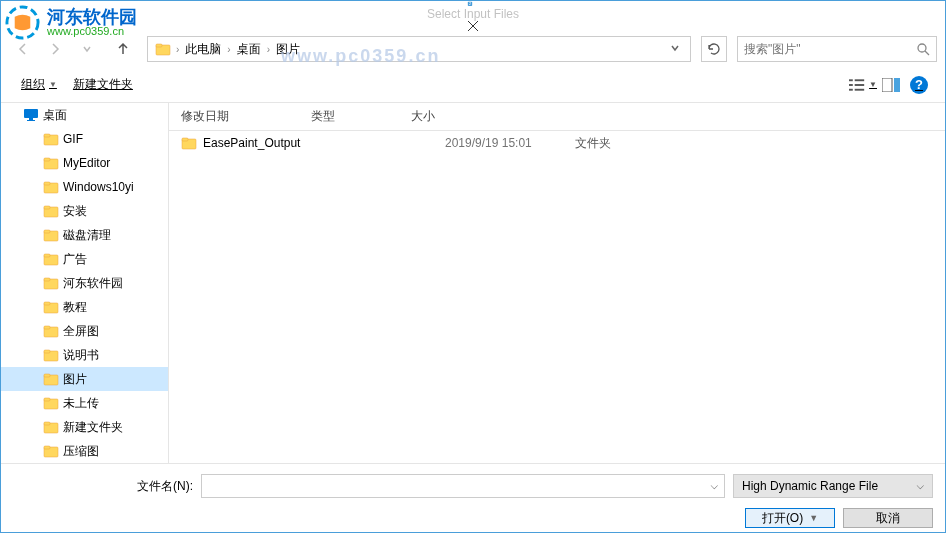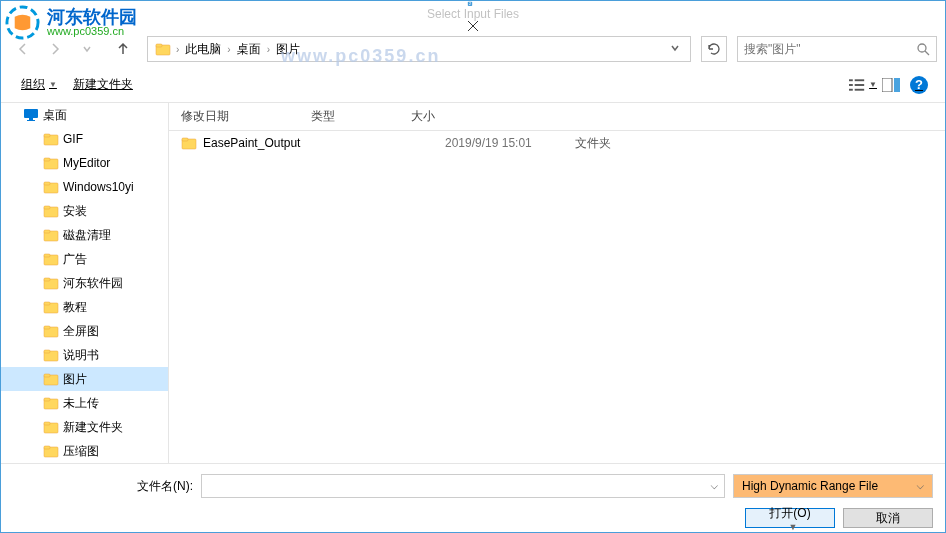--- a/index.html
+++ b/index.html
@@ -62,24 +62,24 @@
     .row-icon { width: 16px; height: 16px; margin: 0 6px 0 12px; }
     .row-name { width: 230px; }
     .row-date { width: 130px; padding-left: 12px; color: #737373; }
     .row-type { width: 100px; padding-left: 12px; color: #555; }
     
     .bottom { border-top: 1px solid #e5e5e5; padding: 10px 12px; background: #fff; }
     .filename-row { display: flex; align-items: center; gap: 8px; margin-bottom: 10px; }
     .filename-label { width: 180px; text-align: right; }
     .filename-input { flex: 1; height: 24px; border: 1px solid #ccc; padding: 0 6px; display: flex; align-items: center; }
     .fn-dd { margin-left: auto; color: #666; font-size: 10px; }
-    .filetype-select { width: 200px; height: 24px; border: 1px solid #ccc; background: #fdba74; display: flex; align-items: center; padding: 0 8px; cursor: pointer; }
+    .filetype-select { width: 200px; height: 24px; border: 1px solid #ccc; background: #e5e5e5; display: flex; align-items: center; padding: 0 8px; cursor: pointer; }
     .ft-dd { margin-left: auto; color: #666; font-size: 10px; }
     .button-row { display: flex; justify-content: flex-end; gap: 8px; }
-    .btn { width: 90px; height: 20px; border: 1px solid #adadad; background: #e1e1e1; display: flex; align-items: center; justify-content: center; cursor: pointer; flex-direction: column; }
+    .btn { width: 90px; height: 20px; border: 1px solid #adadad; background: #e1e1e1; display: flex; align-items: center; justify-content: center; cursor: pointer; }
     .btn.primary { border: 1px solid #0078d7; background: #e5f1fb; }
   </style>
 </head>
 <body>
 
 <div class="watermark1">
   <svg class="wm-logo" viewBox="0 0 36 36">
     <circle cx="18" cy="18" r="16" fill="none" stroke="#0099dd" stroke-width="3" stroke-dasharray="8 4"></circle>
     <path d="M10 12 Q18 8 26 12 L26 24 Q18 28 10 24 Z" fill="#ff9933"></path>
   </svg>

